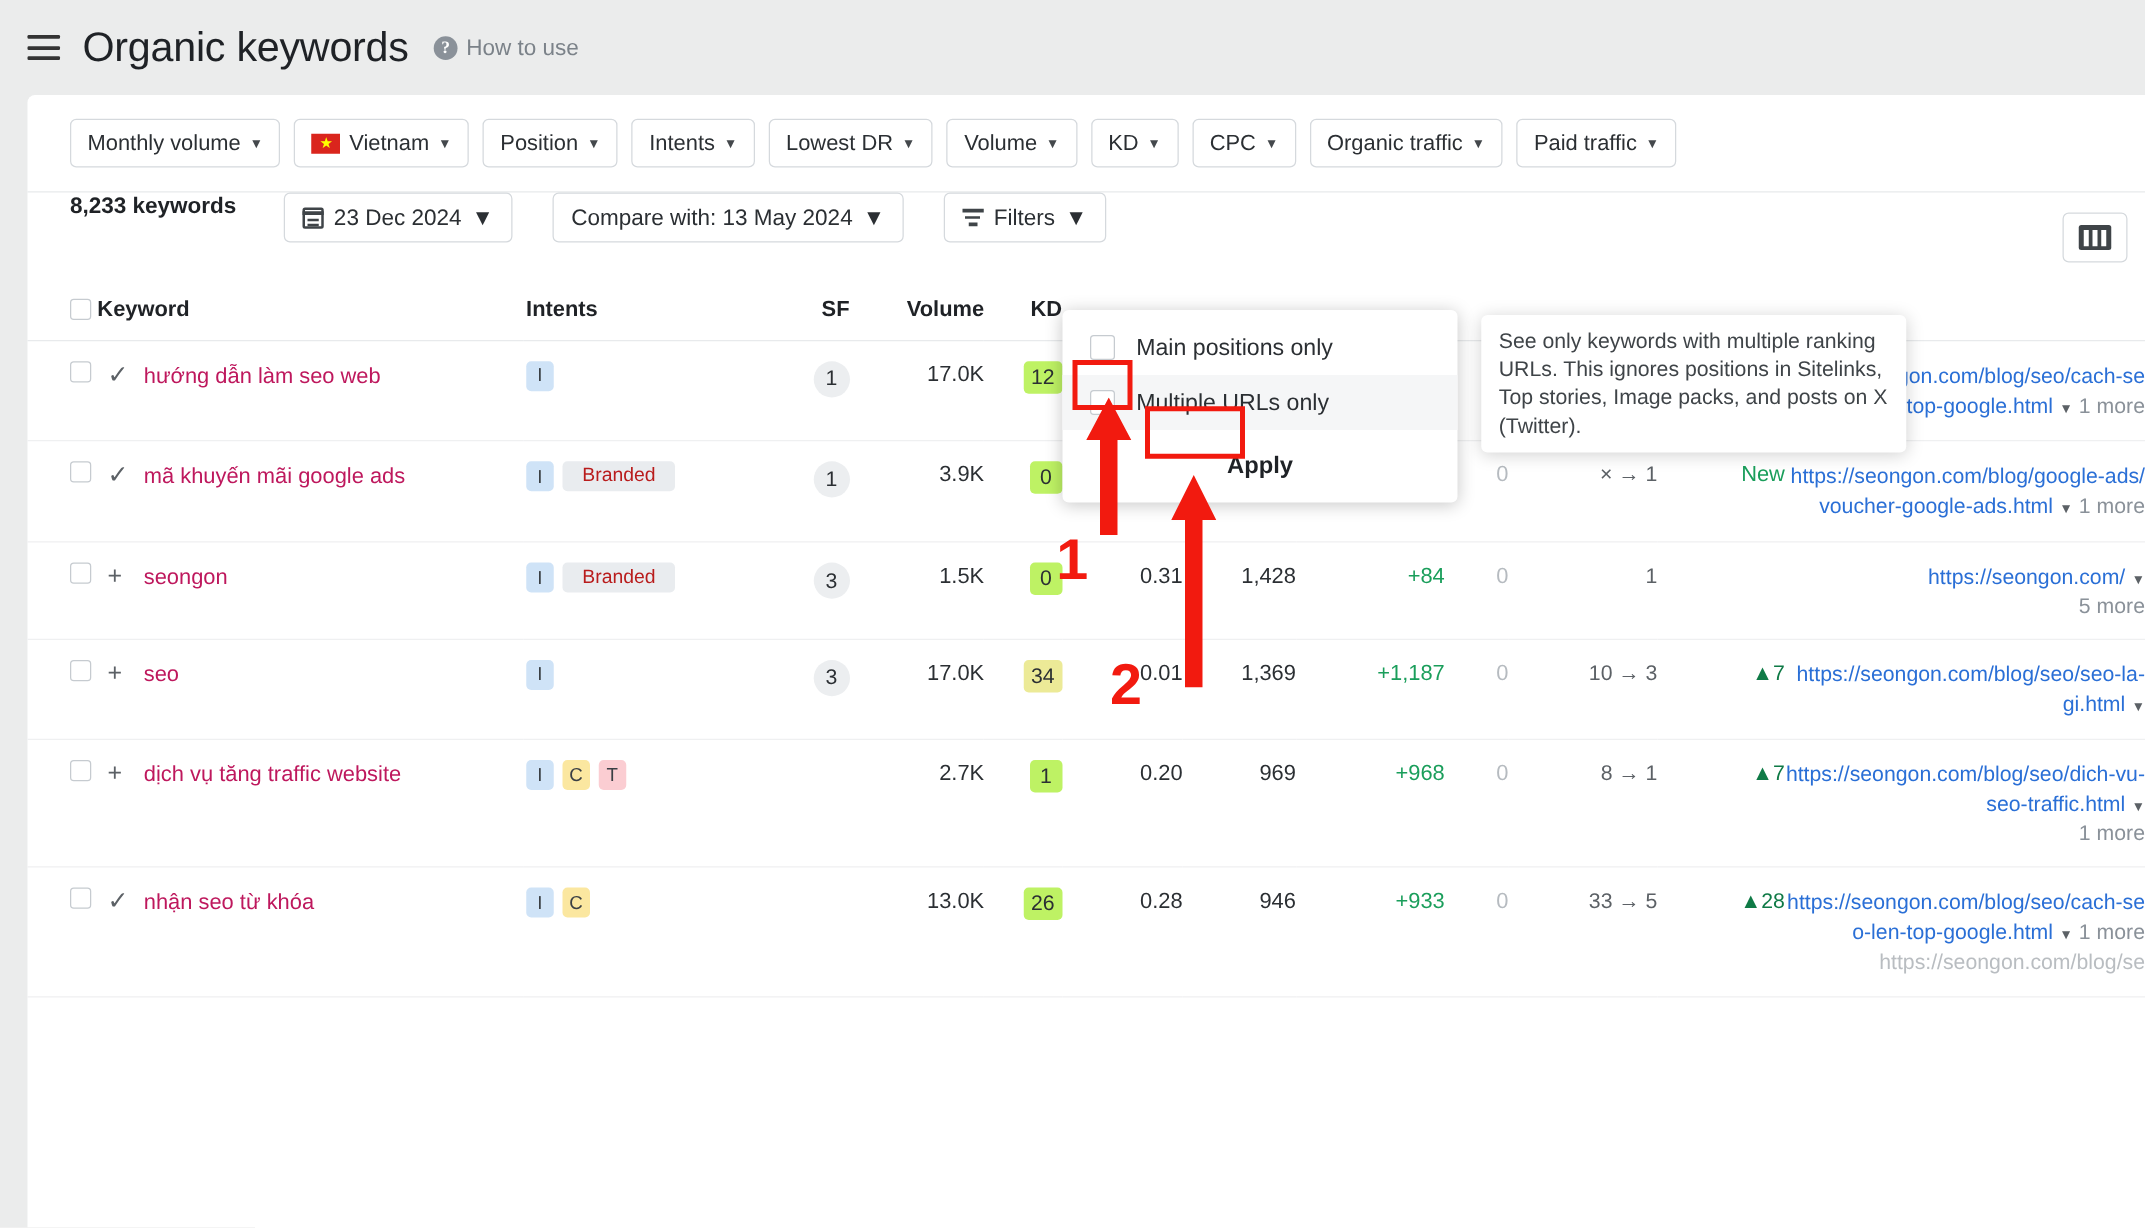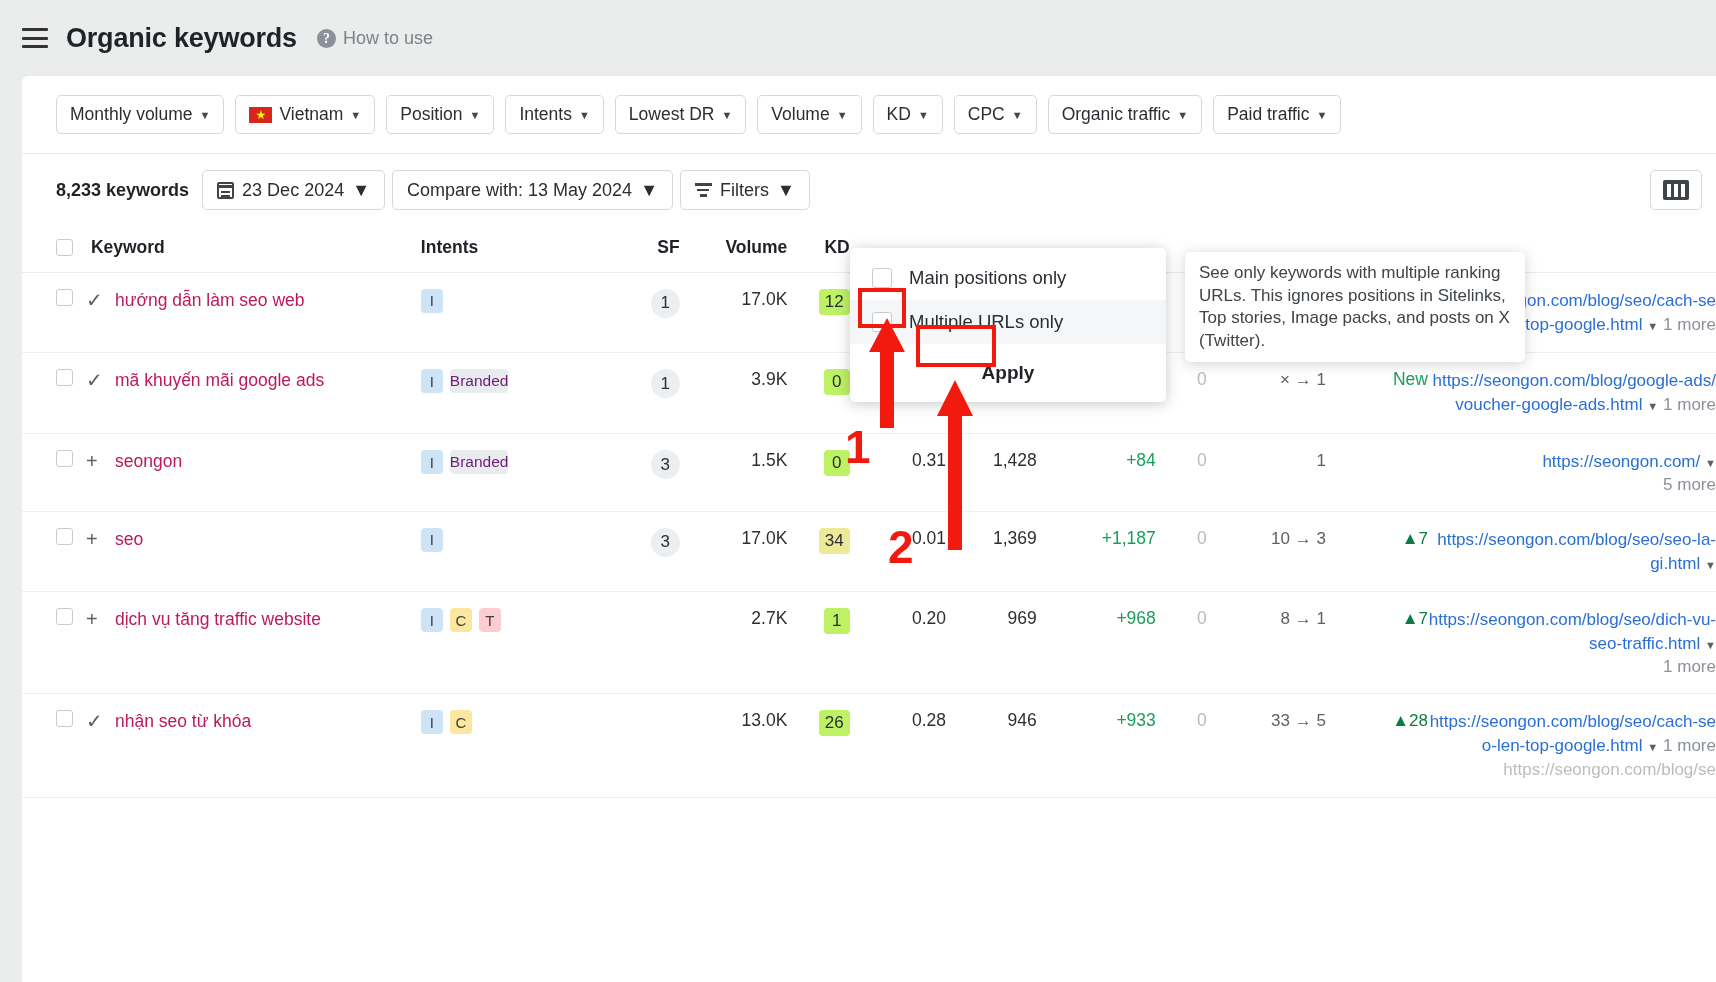--- a/index.html
+++ b/index.html
@@ -15,21 +15,21 @@
   
   .topbar {
     height: 76px;
     display: flex; align-items: center;
     padding-left: 22px;
     background: #ebecec;
   }
   .burger { width: 26px; height: 20px; margin-right: 18px; display: flex;
             flex-direction: column; justify-content: space-between; cursor: pointer; }
   .burger i { display: block; height: 3px; background: #333; border-radius: 1px; }
-  .page-title { font-size: 27px; font-weight: bold; color: #1f2226; letter-spacing: -0.2px; }
+  .page-title { font-size: 33px; font-weight: normal; color: #1f2226; letter-spacing: -0.2px; }
   .howto { display: flex; align-items: center; margin-left: 20px; gap: 7px; cursor: pointer; }
   .q-icon {
     width: 19px; height: 19px; border-radius: 50%; background: #8a9199;
     color: #fff; font-size: 14px; font-weight: bold; line-height: 19px;
     text-align: center; font-family: "Liberation Serif", serif;
   }
   .howto-label { font-size: 18px; color: #7b8289; }
 
   
   .card {
@@ -53,21 +53,21 @@
     width: 23px; height: 16px; background: #da251d; position: relative;
     display: inline-block; flex: none;
   }
   .flag::after {
     content: "★"; position: absolute; color: #ffff00; font-size: 12px;
     left: 50%; top: 50%; transform: translate(-50%,-52%); line-height: 1;
   }
 
   
   .subbar {
-    display: flex; align-items: center; gap: 7px;
+    display: flex; align-items: flex-start; gap: 32px;
     padding: 0 24px 0 34px; height: 72px;
     position: relative;
   }
   .kwcount { font-size: 18px; font-weight: bold; color: #1f2226; margin-right: 6px; }
   .btn {
     border: 1px solid #d5d9dd; background: #fff; border-radius: 5px;
     height: 40px; padding: 0 14px; display: flex; align-items: center; gap: 8px;
     font-size: 18px; color: #2b2f33; cursor: pointer; white-space: nowrap;
   }
   .cal {
@@ -111,21 +111,21 @@
   .kwlink { color:#be185d; font-size:17.5px; line-height:1.35; }
   .intents { display:flex; gap:7px; justify-content:flex-start; padding-left:2px;}
   .badge {
     width: 22px; height: 24px; border-radius:4px; font-size:15px;
     display:flex; align-items:center; justify-content:center; color:#3a3f44;
   }
   .b-i { background:#cfe3f7; }
   .b-c { background:#fbe7a0; }
   .b-t { background:#fbcdd2; }
   .b-branded {
-    width:auto; padding:0 0; background:#e9ecef; color:#701a75; font-size:15.5px;
+    width:auto; padding:0 16px; background:#e9ecef; color:#b91c1c; font-size:15.5px;
     height:24px; border-radius:4px; display:flex; align-items:center;
   }
   .sf-pill {
     display:inline-flex; align-items:center; justify-content:center;
     width:29px; height:29px; border-radius:50%; background:#eceef0; font-size:17px; color:#2b2f33;
   }
   .kdbox {
     display:inline-flex; align-items:center; justify-content:center;
     min-width:26px; height:26px; padding:0 6px; border-radius:4px; font-size:17px; color:#2b2f33;
   }
@@ -275,21 +275,21 @@
         <col style="width:105px">
         <col style="width:45px">
         <col style="width:105px">
         <col style="width:90px">
         <col style="width:254px">
       </colgroup>
       <thead>
       <tr>
         <th class="kw-col">
           <span class="cbox"></span>
-          <span style="margin-left:13px;vertical-align:middle;">Keyword</span>
+          <span style="vertical-align:middle;">Keyword</span>
         </th>
         <th style="text-align:left;padding-left:2px">Intents</th>
         <th>SF</th>
         <th>Volume</th>
         <th style="padding-left:8px">KD</th>
         <th></th>
         <th></th>
         <th></th>
         <th></th>
         <th></th>

